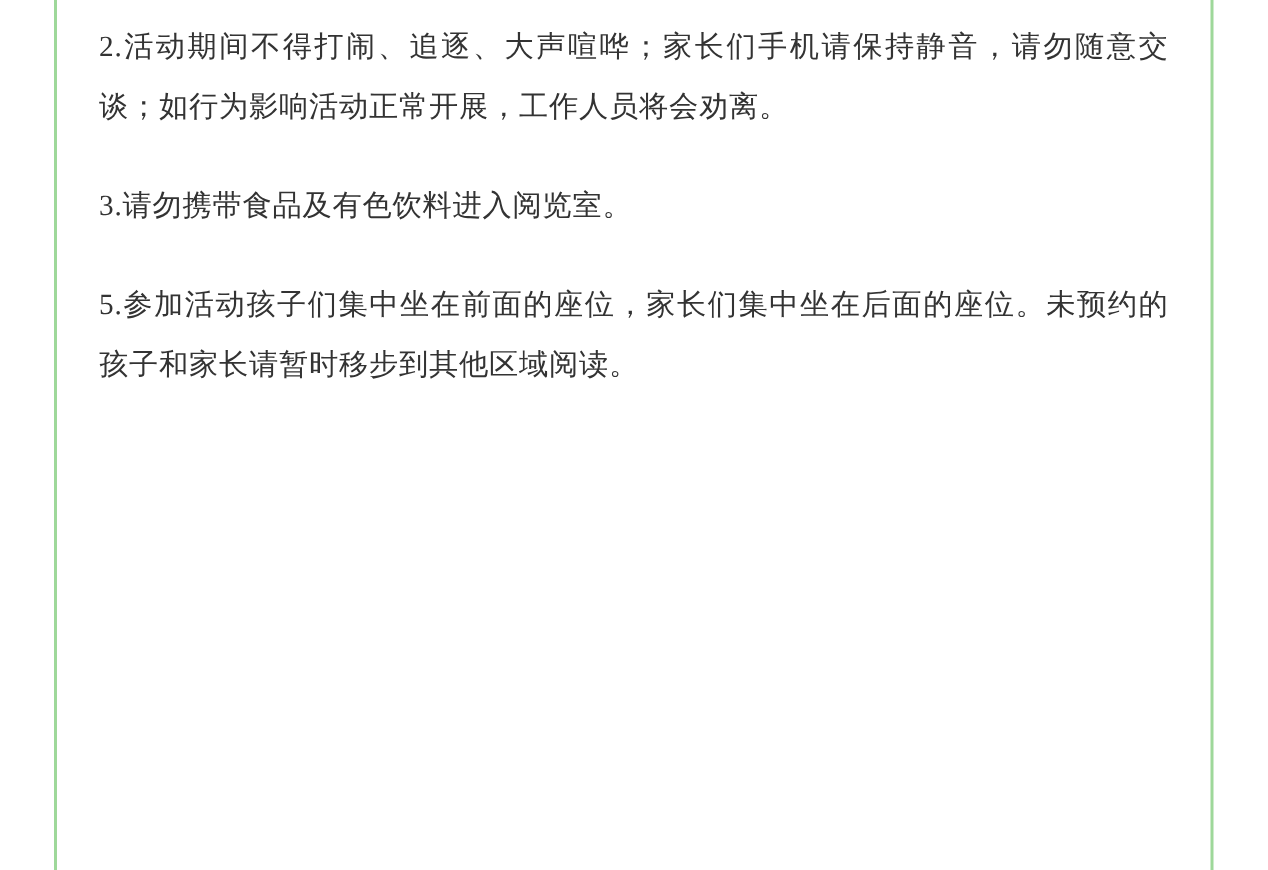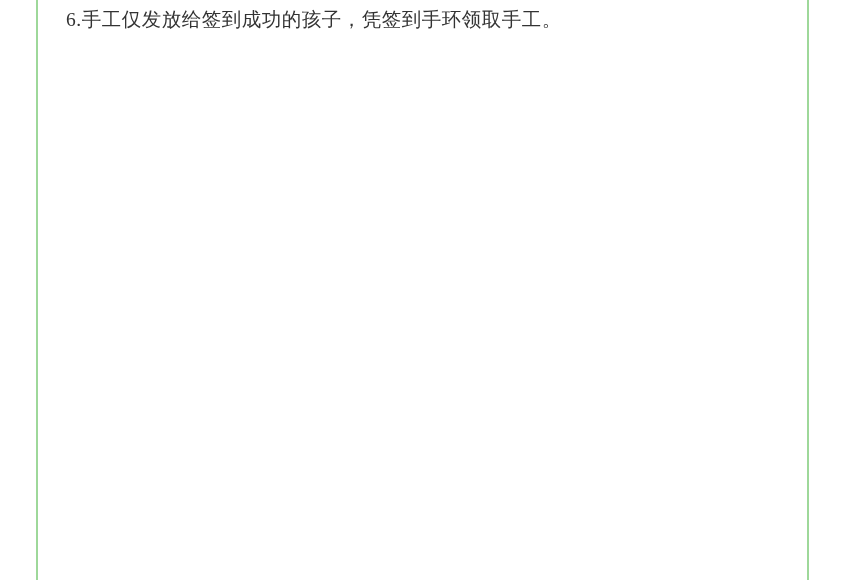--- a/index.html
+++ b/index.html
@@ -52,16 +52,18 @@
 </style>
 </head>
 <body>
 
 <div id="page">
 
   <div class="frame-border-left"></div>
   <div class="frame-border-right"></div>
 
   <div class="content">
-    <p class="para">6.手工仅发放给签到成功的孩子，凭签到手环领取手工。</p>
+    <p class="para p1">2.活动期间不得打闹、追逐、大声喧哗；家长们手机请保持静音，请勿随意交谈；如行为影响活动正常开展，工作人员将会劝离。</p>
+    <p class="para">3.请勿携带食品及有色饮料进入阅览室。</p>
+    <p class="para">5.参加活动孩子们集中坐在前面的座位，家长们集中坐在后面的座位。未预约的孩子和家长请暂时移步到其他区域阅读。</p>
   </div>
 
 </div>
 
 </body></html>

